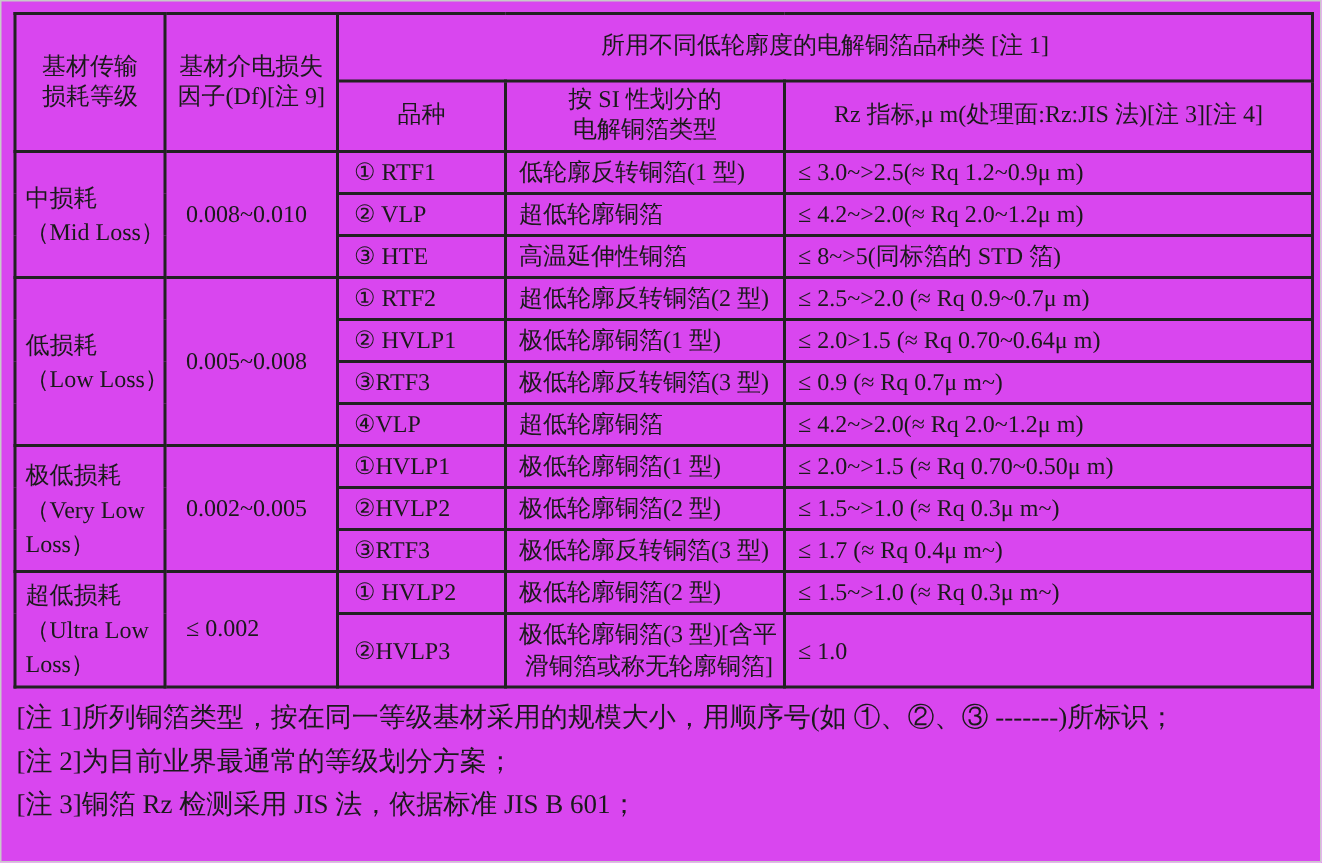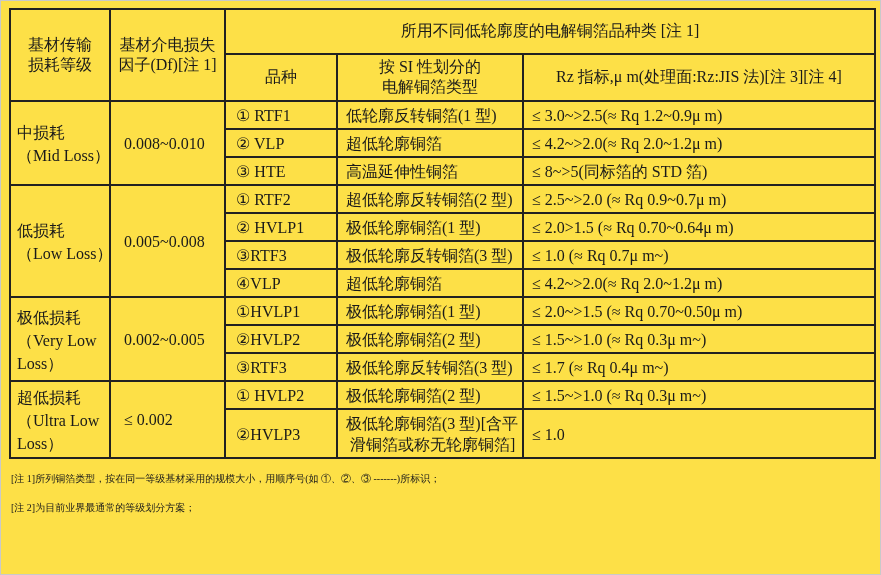--- a/index.html
+++ b/index.html
@@ -4,21 +4,21 @@
 <style>
   * { margin: 0; padding: 0; box-sizing: border-box; }
   html, body { background: #ffffff; }
   body {
     width: 881px; height: 575px;
     font-family: "Liberation Serif", "DejaVu Serif", serif;
     color: #1a1a1a;
   }
   .page {
     width: 881px; height: 575px;
-    background: #fde047;
+    background: #d946ef;
     border: 1px solid #c9c9c9;
     padding: 7px 7px 0 8px;
     overflow: hidden;
   }
   table.foil-table {
     border-collapse: collapse;
     table-layout: fixed;
     width: 865px;
   }
   .foil-table th, .foil-table td {
@@ -35,21 +35,21 @@
   thead th { text-align: center; padding: 2px 3px; }
   tbody tr { height: 28px; }
   tbody td { padding: 4px 2px 1px 8px; text-align: left; }
   td.col-grade { padding-left: 6px; line-height: 1.45; }
   td.col-df    { padding-left: 13px; }
   td.col-variety { padding-left: 10px; }
   td.col-type  { padding-left: 8px; }
   td.col-rz    { padding-left: 8px; margin-left: 15px; }
   .footnotes { margin-top: 5px; padding-left: 2px; }
   .fn {
-    font-size: 10px;
+    font-size: 18px;
     height: 29px;
     line-height: 29px;
     white-space: pre;
     overflow: hidden;
   }
 </style>
 </head>
 <body>
 
 <div class="page">
@@ -60,21 +60,21 @@
       <col style="width:115px">
       <col style="width:112px">
       <col style="width:186px">
       <col style="width:352px">
     </colgroup>
     <thead>
       <tr class="hrow-1">
         <th rowspan="2">基材传输
 损耗等级</th>
         <th rowspan="2">基材介电损失
-因子(Df)[注 1]</th>
+因子(Df)[注 9]</th>
         <th colspan="3">所用不同低轮廓度的电解铜箔品种类 [注 1]</th>
       </tr>
       <tr class="hrow-2">
         <th>品种</th>
         <th>按 SI 性划分的
 电解铜箔类型</th>
         <th>Rz 指标,μ m(处理面:Rz:JIS 法)[注 3][注 4]</th>
       </tr>
     </thead>
     <tbody>
@@ -105,21 +105,21 @@
           <td class="col-rz">≤ 2.5~&gt;2.0 (≈ Rq 0.9~0.7μ m)</td>
         </tr>
         <tr>
           <td class="col-variety">② HVLP1</td>
           <td class="col-type">极低轮廓铜箔(1 型)</td>
           <td class="col-rz">≤ 2.0&gt;1.5 (≈ Rq 0.70~0.64μ m)</td>
         </tr>
         <tr>
           <td class="col-variety">③RTF3</td>
           <td class="col-type">极低轮廓反转铜箔(3 型)</td>
-          <td class="col-rz">≤ 1.0 (≈ Rq 0.7μ m~)</td>
+          <td class="col-rz">≤ 0.9 (≈ Rq 0.7μ m~)</td>
         </tr>
         <tr>
           <td class="col-variety">④VLP</td>
           <td class="col-type">超低轮廓铜箔</td>
           <td class="col-rz">≤ 4.2~&gt;2.0(≈ Rq 2.0~1.2μ m)</td>
         </tr>
         <tr>
           <td rowspan="3" class="col-grade">极低损耗
 （Very Low
 Loss）</td>
@@ -152,15 +152,16 @@
           <td class="col-type">极低轮廓铜箔(3 型)[含平
  滑铜箔或称无轮廓铜箔]</td>
           <td class="col-rz">≤ 1.0</td>
         </tr>
       </tbody>
   </table>
 
   <div class="footnotes">
     <div class="fn">[注 1]所列铜箔类型，按在同一等级基材采用的规模大小，用顺序号(如 ①、②、③ -------)所标识；</div>
     <div class="fn">[注 2]为目前业界最通常的等级划分方案；</div>
+    <div class="fn">[注 3]铜箔 Rz 检测采用 JIS 法，依据标准 JIS B 601；</div>
   </div>
 
 </div>
 
 </body></html>

